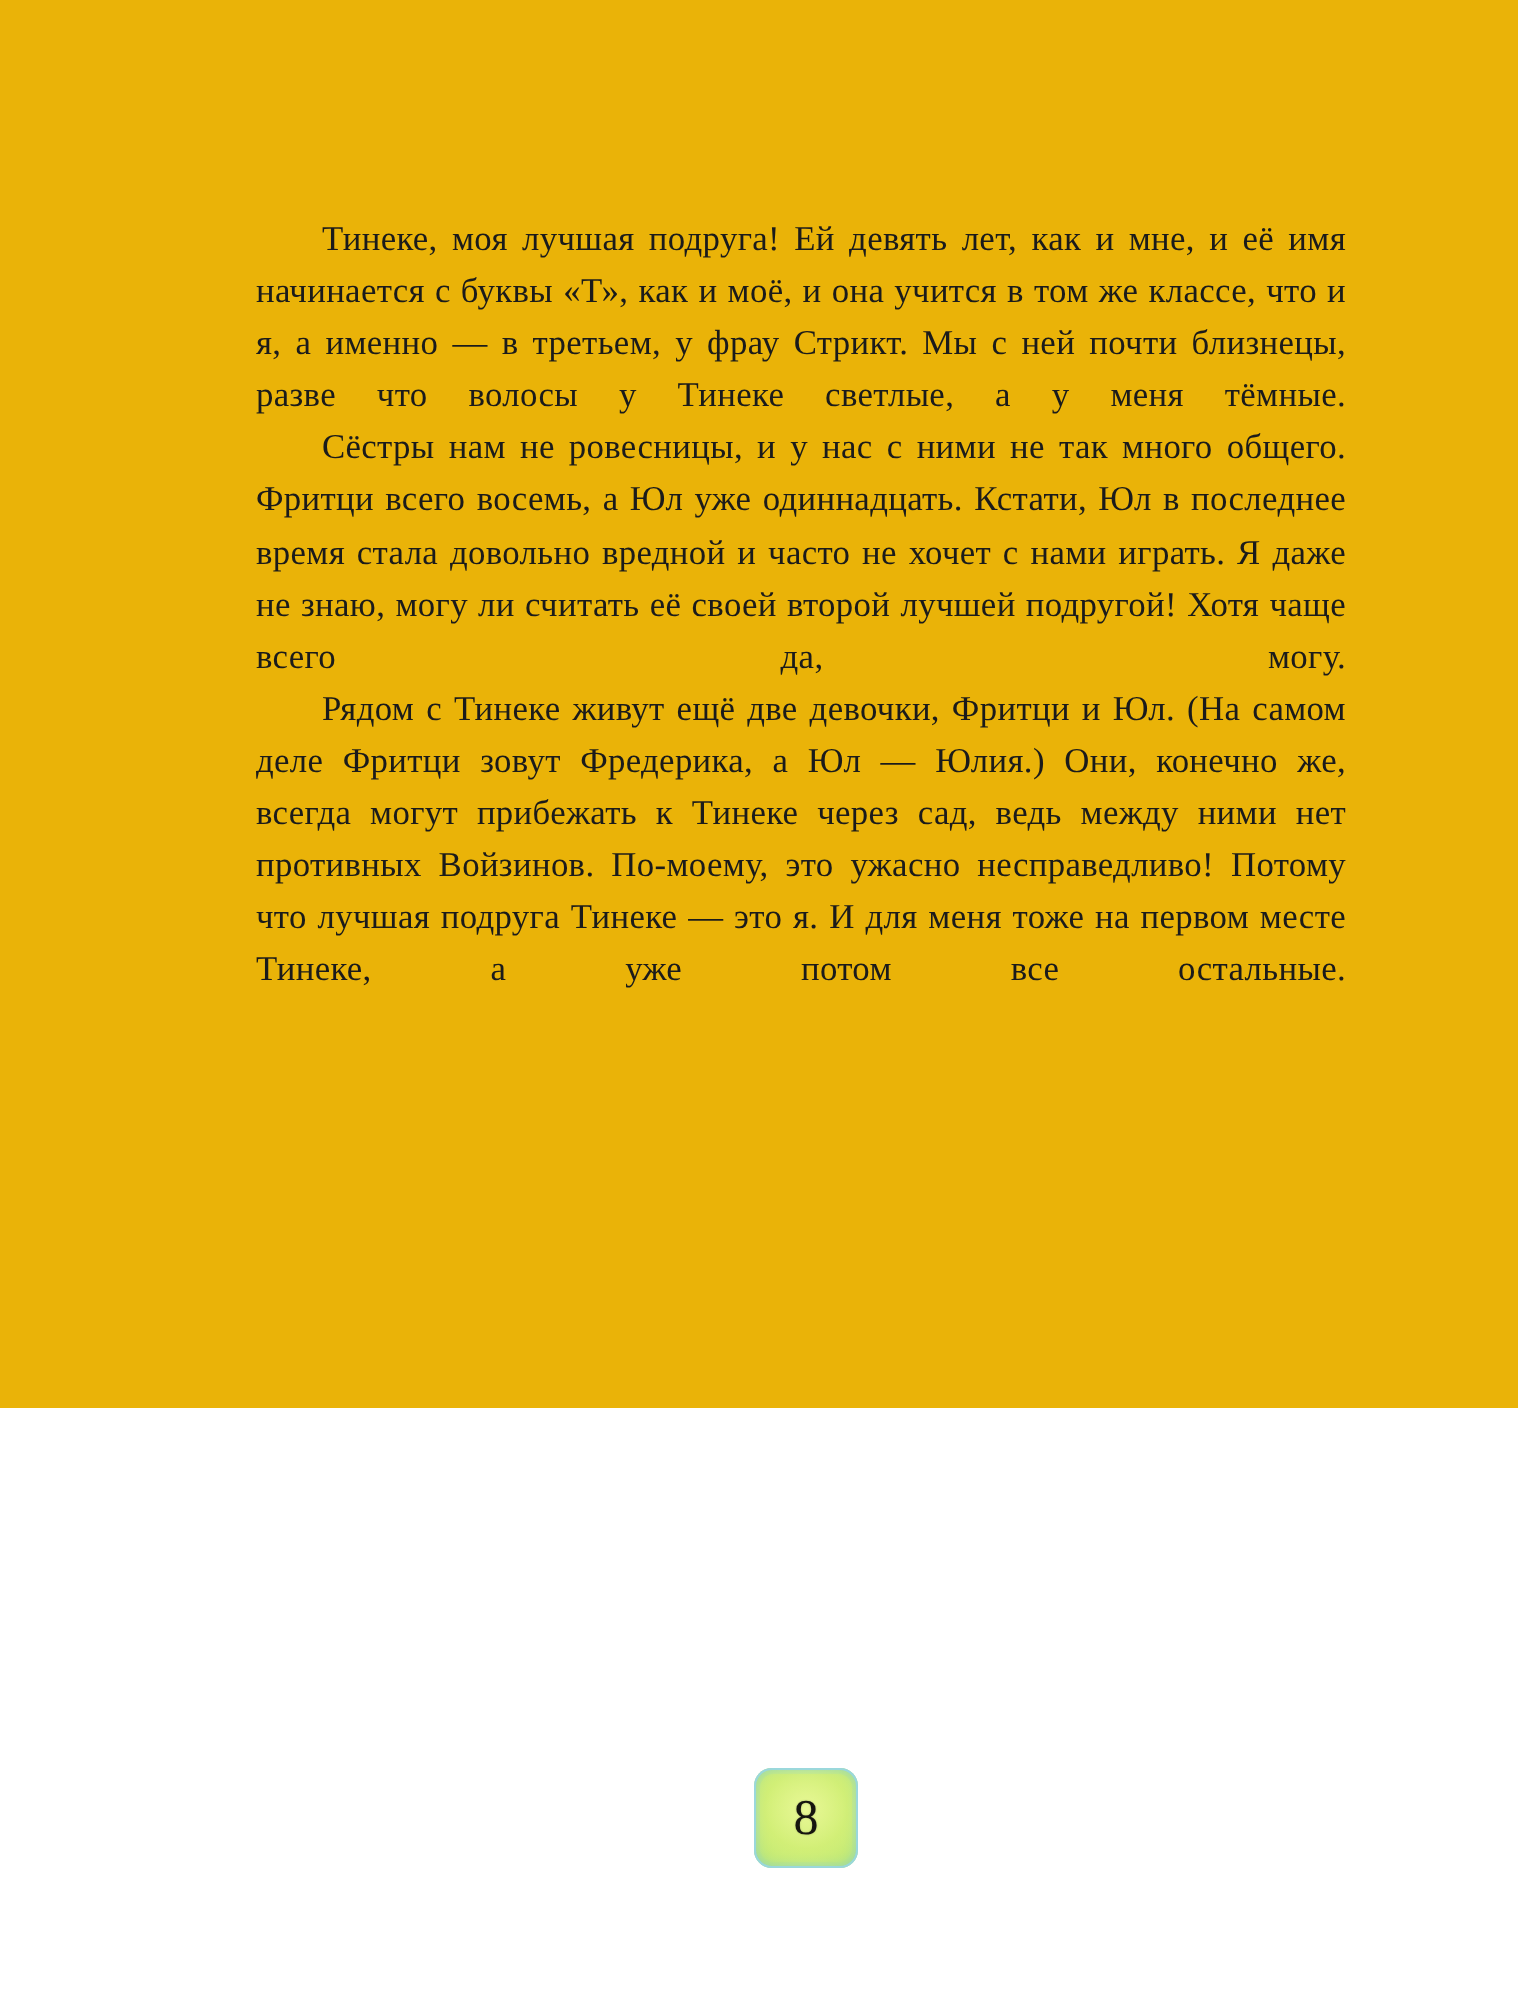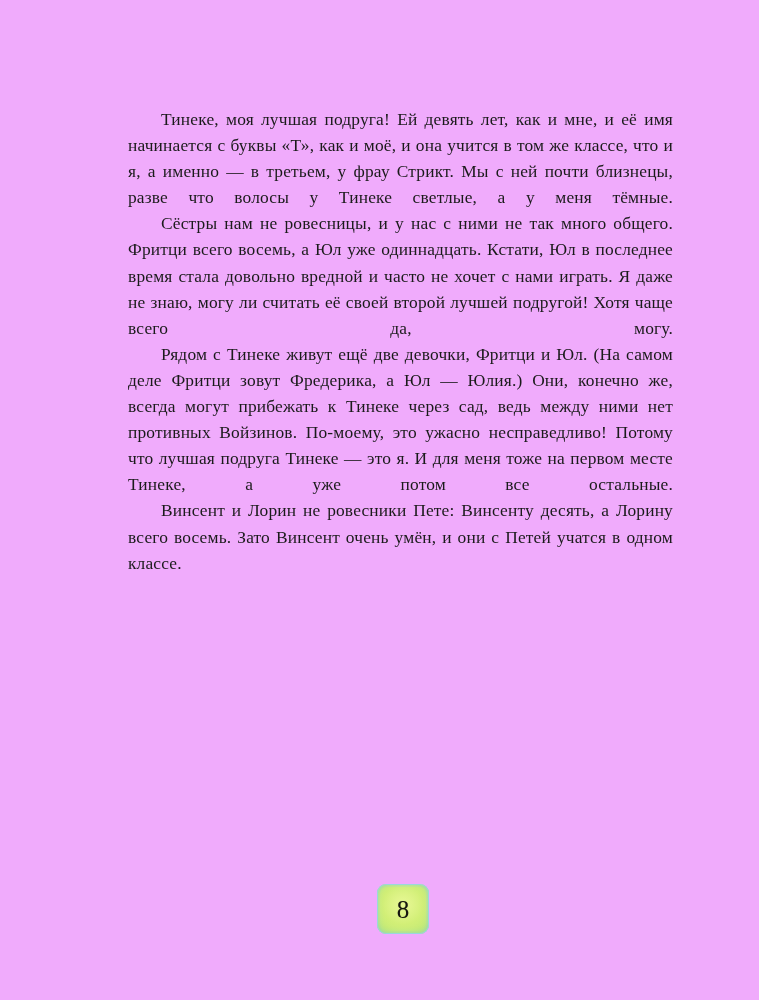--- a/index.html
+++ b/index.html
@@ -14,22 +14,22 @@
     overflow: hidden;
     font-family: "Liberation Serif", "DejaVu Serif", serif;
     color: #1a1a1a;
   }
 
   #page {
     position: absolute;
     left: 0;
     top: 0;
     width: 759px;
-    height: 1000px;
-    background: #f0abfc;
+    height: 704px;
+    background: #eab308;
   }
 
   #text-column {
     position: absolute;
     left: 128px;
     top: 106px;
     width: 545px;
   }
 
   p.para {
@@ -107,21 +107,20 @@
 
   <div id="text-column">
 
     <p class="para full-justify">Тинеке, моя лучшая подруга! Ей девять лет, как и мне, и её имя начинается с буквы «Т», как и моё, и она учится в том же классе, что и я, а именно — в третьем, у фрау Стрикт. Мы с ней почти близнецы, разве что волосы у Тинеке светлые, а у меня тёмные.</p>
 
     <p class="para full-justify">Сёстры нам не ровесницы, и у нас с ними не так много общего. Фритци всего восемь, а Юл уже одиннадцать. Кстати, Юл в последнее время стала довольно вредной и часто не хочет с нами играть. Я даже не знаю, могу ли считать её своей второй лучшей подругой! Хотя чаще всего да, могу.</p>
 
     <p class="para full-justify">Рядом с Тинеке живут ещё две девочки, Фритци и Юл. (На самом деле Фритци зовут Фредерика, а Юл — Юлия.) Они, конечно же, всегда могут прибежать к Тинеке через сад, ведь между ними нет противных Войзинов. По-моему, это ужасно несправедливо! Потому что лучшая подруга Тинеке — это я. И для меня тоже на первом месте Тинеке, а уже потом все остальные.</p>
 
 
-    <p class="para full-justify">Винсент и Лорин не ровесники Пете: Винсенту десять, а Лорину всего восемь. Зато Винсент очень умён, и они с Петей учатся в одном классе.</p>
 
 
   </div>
 
   <div id="page-number-badge">
     <span id="page-number-text">8</span>
   </div>
 
 </div>
 

